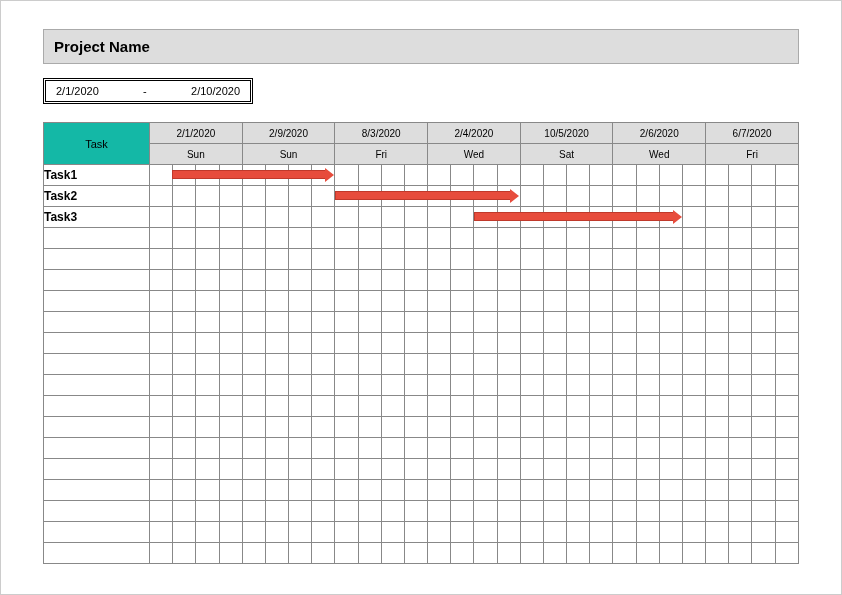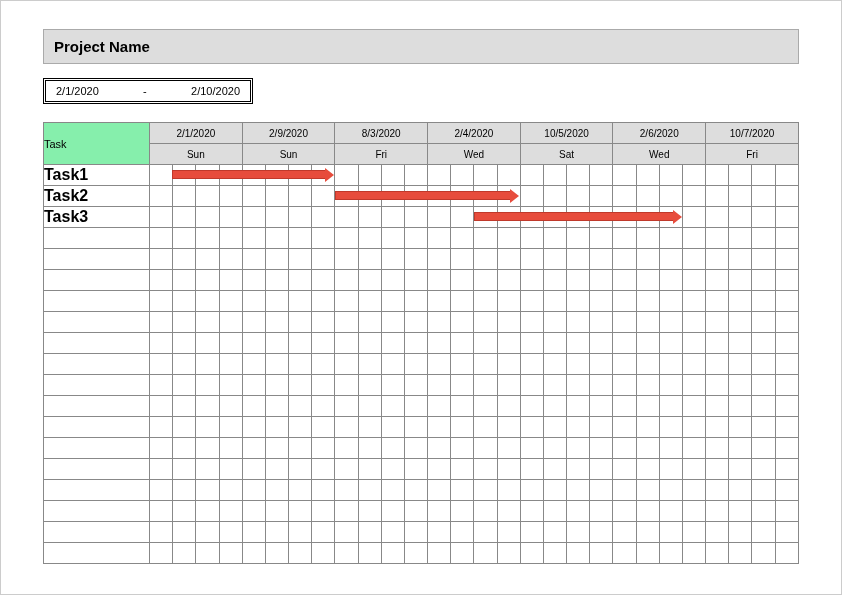--- a/index.html
+++ b/index.html
@@ -38,36 +38,36 @@
     border-collapse: collapse;
     width: 100%;
     table-layout: fixed;
   }
   table.gantt th, table.gantt td {
     border: 1px solid #888;
     height: 21px;
     padding: 0;
   }
   th.task-head {
-    background: #86efac;
+    background: #14b8a6;
     font-weight: normal;
-    text-align: left;
+    text-align: center;
     padding-left: 6px;
     width: 106px;
     font-size: 11px;
   }
   th.date-head, th.day-head {
     background: #ddd;
     font-size: 10px;
     font-weight: normal;
     text-align: center;
     height: 17px;
   }
   td.task-cell {
-    font-size: 16px;
+    font-size: 12px;
     padding-left: 6px;
     font-weight: bold;
     background: #fff;
   }
   td.slot {
     background: #fff;
   }
   .bars {
     position: absolute;
     top: 0;
@@ -140,21 +140,21 @@
       </colgroup>
       <thead>
         <tr>
           <th class="task-head" rowspan="2">Task</th>
           <th class="date-head" colspan="4">2/1/2020</th>
           <th class="date-head" colspan="4">2/9/2020</th>
           <th class="date-head" colspan="4">8/3/2020</th>
           <th class="date-head" colspan="4">2/4/2020</th>
           <th class="date-head" colspan="4">10/5/2020</th>
           <th class="date-head" colspan="4">2/6/2020</th>
-          <th class="date-head" colspan="4">10/7/2020</th>
+          <th class="date-head" colspan="4">6/7/2020</th>
         </tr>
         <tr>
           <th class="day-head" colspan="4">Sun</th>
           <th class="day-head" colspan="4">Sun</th>
           <th class="day-head" colspan="4">Fri</th>
           <th class="day-head" colspan="4">Wed</th>
           <th class="day-head" colspan="4">Sat</th>
           <th class="day-head" colspan="4">Wed</th>
           <th class="day-head" colspan="4">Fri</th>
         </tr>

